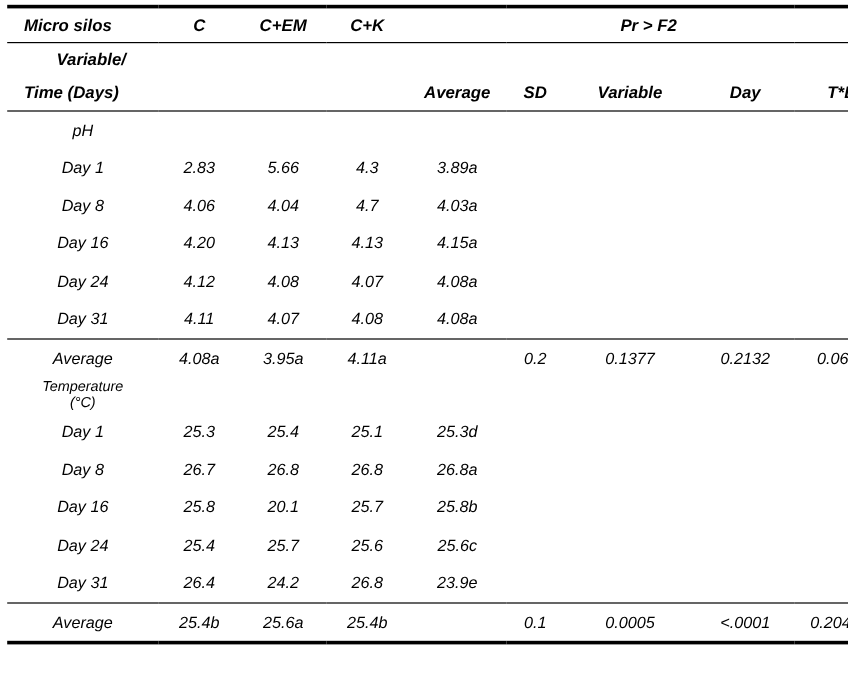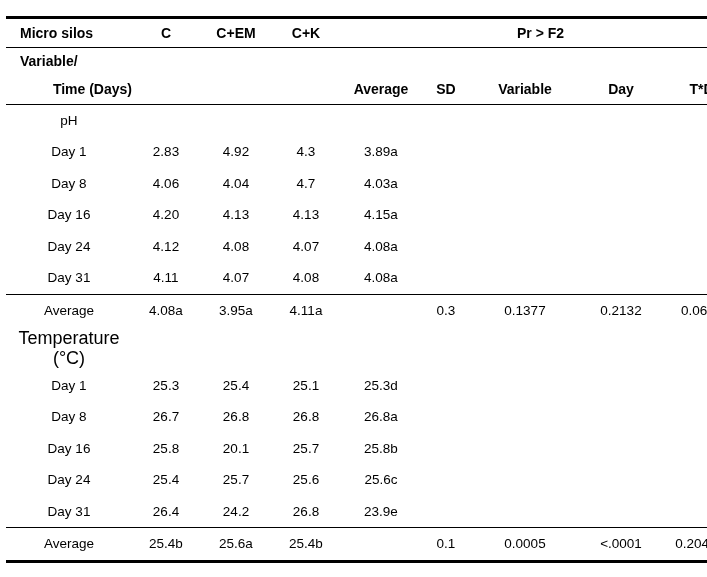--- a/index.html
+++ b/index.html
@@ -12,21 +12,22 @@
     height: 577px;
     font-family: "Liberation Sans", sans-serif;
     color: #000000;
     overflow: hidden;
   }
   #sheet {
     width: 707px;
     height: 455px;
     position: relative;
     box-sizing: border-box;
-    padding: 16px 6px;
+    padding: 4px 6px;
+    font-style: italic;
   }
   table.data-table {
     width: 695px;
     border-collapse: collapse;
     font-size: 13.5px;
     table-layout: fixed;
   }
   table.data-table td, table.data-table th {
     padding: 0;
     margin: 0;
@@ -63,42 +64,42 @@
   tr.hdr1 td.left {
     text-align: left;
     padding-left: 14px;
   }
   tr.hdr2 td {
     height: 26px;
     font-weight: bold;
     font-size: 14px;
   }
   tr.hdr2 td.varlabel {
-    text-align: left;
+    text-align: center;
     padding-left: 14px;
   }
   tr.hdr3 td {
     height: 30px;
     font-weight: bold;
     font-size: 14px;
   }
   tr.hdr3 td.varlabel {
-    text-align: right;
+    text-align: left;
     padding-left: 14px;
   }
   tr.datarow td {
     height: 31.5px;
     font-size: 13.5px;
   }
   td.rowlabel {
     text-align: center;
   }
   td.section-label {
     text-align: center;
-    font-size: 18px;
+    font-size: 12px;
   }
   td.section-label.two-line {
     line-height: 1.15;
     padding: 1px 0;
   }
   tr.avgrow td {
     height: 31.5px;
   }
   .prf2 {
     font-weight: bold;
@@ -162,21 +163,21 @@
         <td></td>
         <td></td>
         <td></td>
         <td></td>
         <td></td>
       </tr>
 
       <tr class="datarow">
         <td class="rowlabel">Day 1</td>
         <td>2.83</td>
-        <td>4.92</td>
+        <td>5.66</td>
         <td>4.3</td>
         <td>3.89a</td>
         <td></td>
         <td></td>
         <td></td>
         <td></td>
       </tr>
       <tr class="datarow">
         <td class="rowlabel">Day 8</td>
         <td>4.06</td>
@@ -220,21 +221,21 @@
         <td></td>
         <td></td>
         <td></td>
       </tr>
       <tr class="datarow avgrow rule-mid">
         <td class="rowlabel">Average</td>
         <td>4.08a</td>
         <td>3.95a</td>
         <td>4.11a</td>
         <td></td>
-        <td>0.3</td>
+        <td>0.2</td>
         <td>0.1377</td>
         <td>0.2132</td>
         <td>0.0610</td>
       </tr>
 
       <tr>
         <td class="section-label two-line">
           <div>Temperature</div>
           <div>(°C)</div>
         </td>

